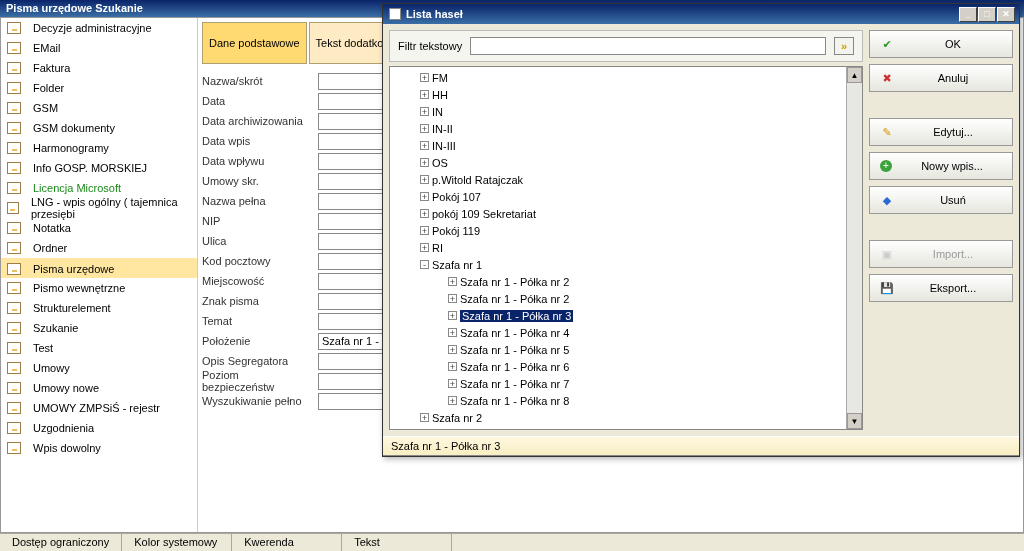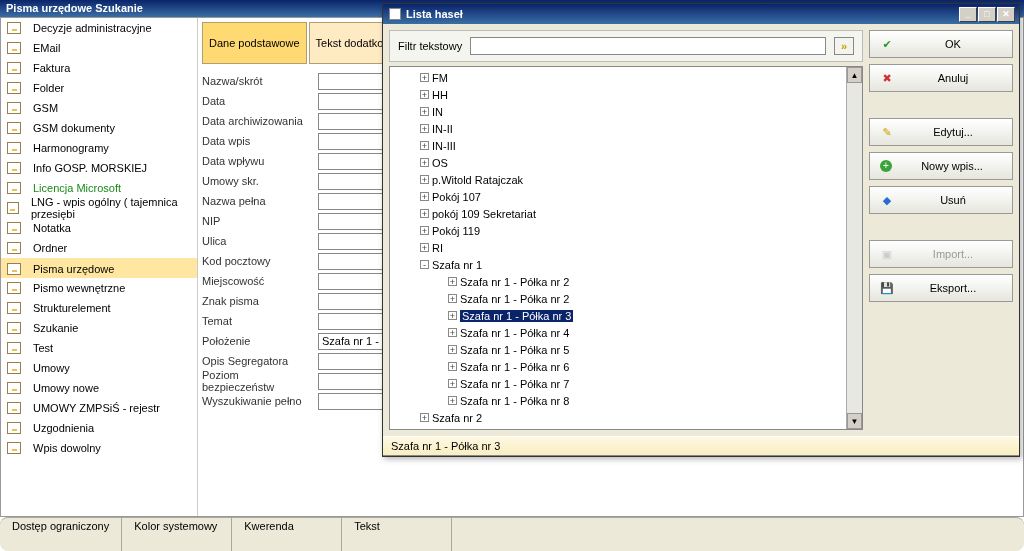--- a/index.html
+++ b/index.html
@@ -109,26 +109,25 @@
     border: 1px solid #888;
     height: 17px;
     background: #fff;
     padding: 0 3px;
     font-size: 11px;
     max-width: 180px;
   }
 
   
   .statusbar {
-    height: 34px;
+    height: 18px;
     background: #ece9d8;
     border-top: 1px solid #aca899;
     display: flex;
     font-size: 11px;
-    border-radius: 8px;
   }
   .status-cell {
     border-right: 1px solid #aca899;
     padding: 2px 12px;
     min-width: 110px;
   }
 
   
   .dialog {
     position: absolute;

